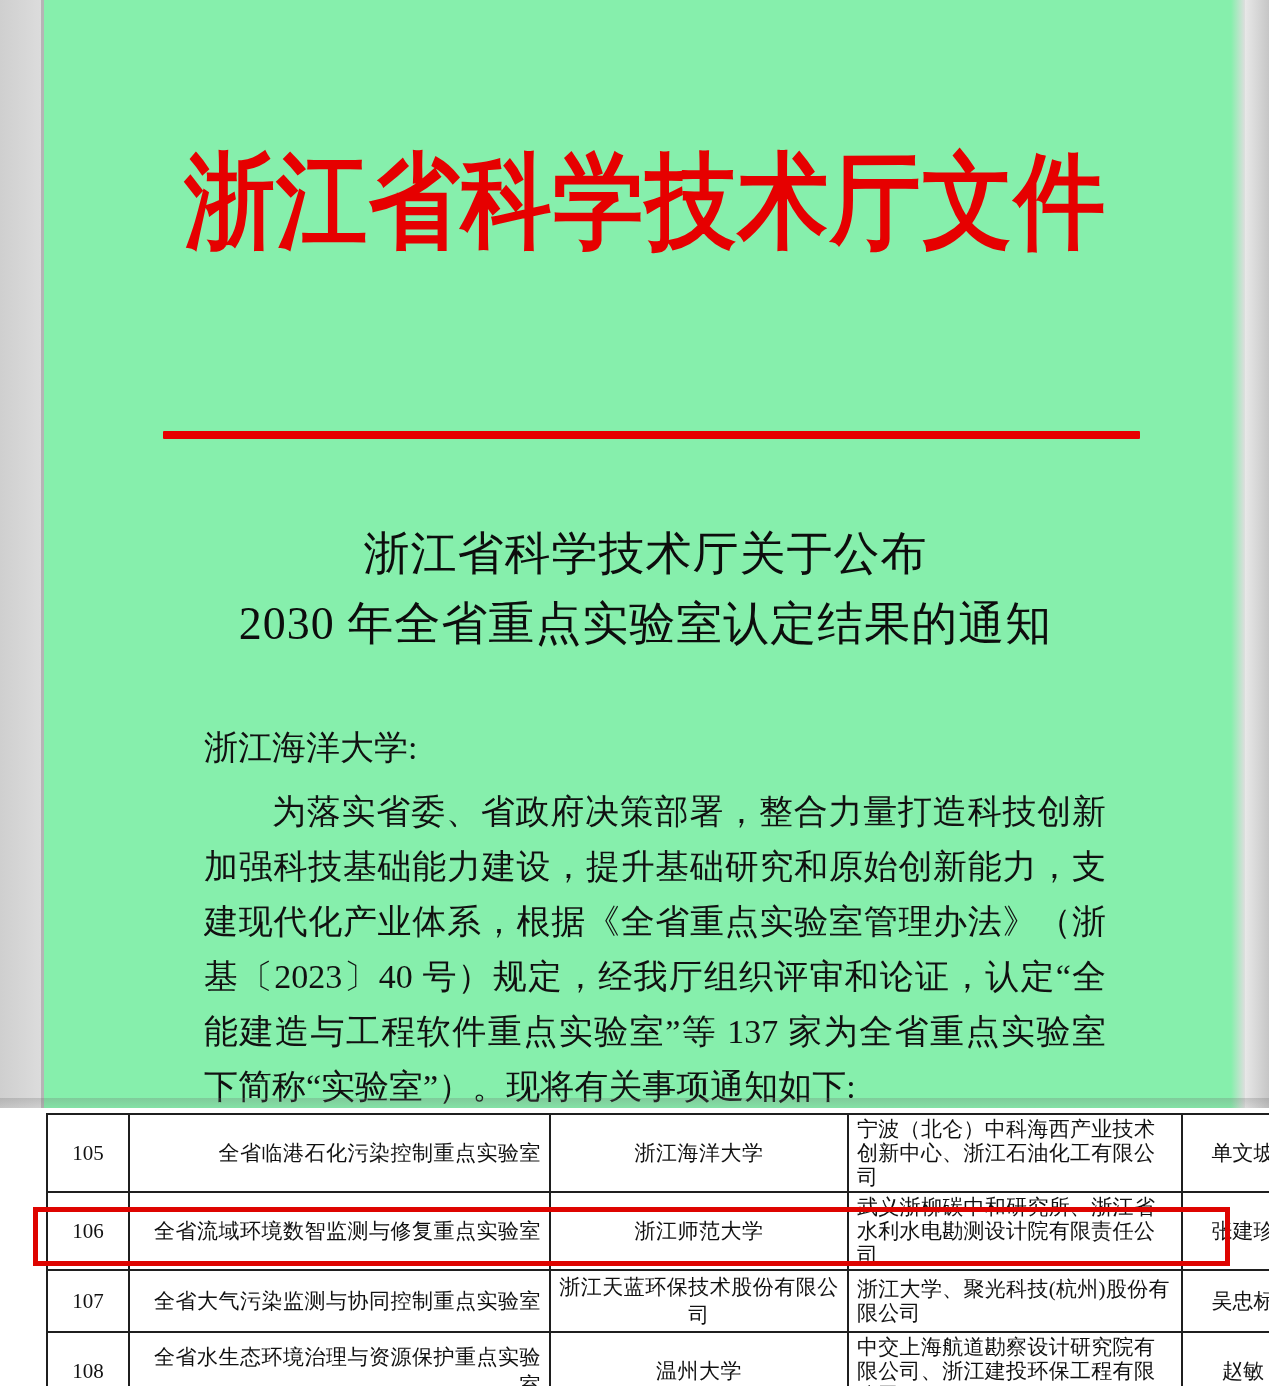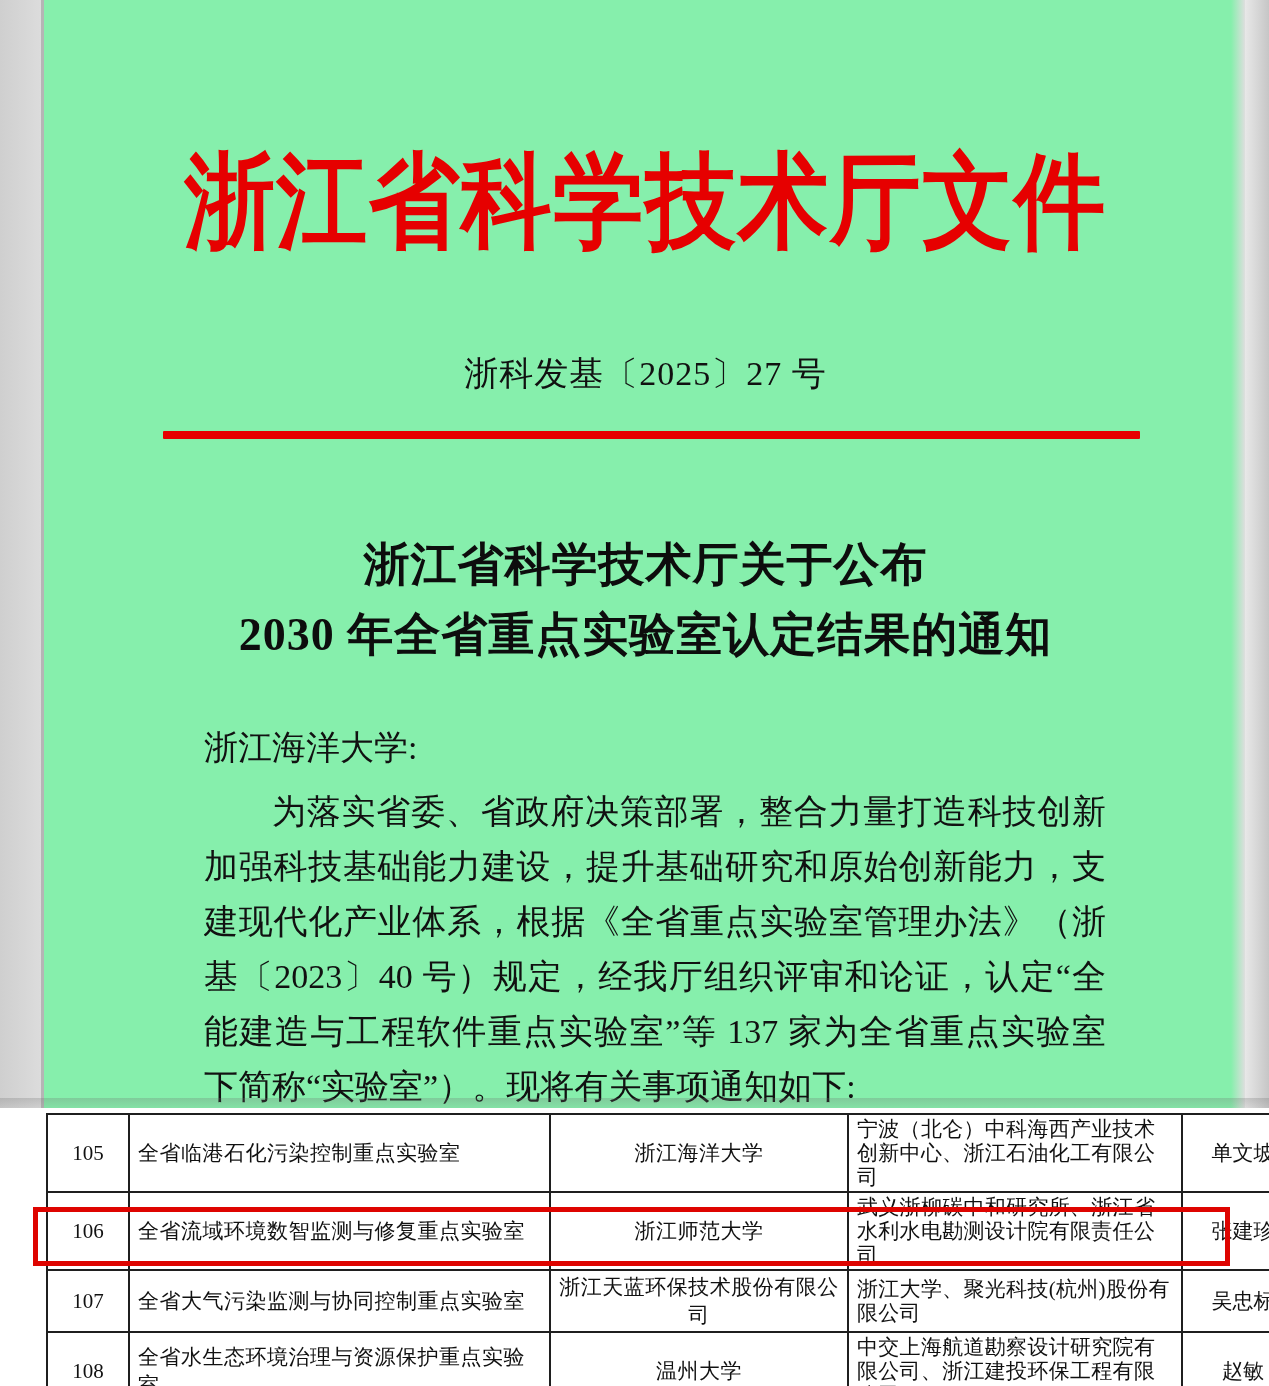--- a/index.html
+++ b/index.html
@@ -32,21 +32,21 @@
     transform:scaleX(0.87);transform-origin:50% 50%;
     line-height:120px;
   }
   .doc-number{
     top:352px;font-size:34px;color:#111;letter-spacing:1px;line-height:44px;
   }
   .red-rule{
     position:absolute;left:163px;top:431px;width:977px;height:8px;
     background:#e60000;border-radius:1px;
   }
-  .notice-line{font-weight:bold;color:#0d0d0d;white-space:nowrap;margin-top:11px;}
+  .notice-line{font-weight:normal;color:#0d0d0d;white-space:nowrap;}
   .notice-line1{top:524px;font-size:46px;line-height:60px;letter-spacing:1px;}
   .notice-line2{top:594px;font-size:46px;line-height:60px;letter-spacing:1px;}
   .salutation{
     position:absolute;left:204px;top:726px;
     font-size:34px;line-height:44px;color:#111;
   }
   .body-par{position:absolute;left:204px;top:784px;width:902px;font-size:34px;color:#111;}
   .body-line{height:55px;line-height:55px;white-space:nowrap;}
   .body-line.justified{text-align:justify;text-align-last:justify;white-space:normal;overflow:hidden;}
   .body-line.indent{text-indent:68px;}
@@ -63,41 +63,40 @@
     width:1167px;background:#fff;
   }
   table.results td{
     border:2px solid #1f1f1f;
     font-size:21px;color:#111;
     padding:2px 8px;vertical-align:middle;
     overflow:hidden;
   }
   table.results tr{height:50px;}
   td.c-no{width:64px;text-align:center;font-size:20px;padding:0;}
-  td.c-lab{width:403px;text-align:left;padding-left:14px;letter-spacing:0.5px;}
+  td.c-lab{width:403px;text-align:right;padding-left:14px;letter-spacing:0.5px;}
   td.c-inst{width:280px;text-align:center;padding-left:10px;letter-spacing:0.5px;}
   td.c-part{width:316px;text-align:left;font-size:20px;line-height:24px;padding:2px 6px;letter-spacing:0.3px;}
   td.c-dir{width:104px;text-align:center;padding:0;}
   .highlight-box{
     position:absolute;left:33px;top:1207px;width:1197px;height:59px;
     border:5px solid #de0400;box-sizing:border-box;z-index:5;
     background:transparent;
   }
 </style>
 </head>
 <body>
 
 <div class="top-page">
   <div class="edge-left"></div>
   <div class="edge-right-fade"></div>
   <div class="edge-right"></div>
 
   <div class="centered-band header-title" style="position:absolute;">浙江省科学技术厅文件</div>
 
-  <div class="centered-band doc-number" style="position:absolute;">浙科发基〔2025〕27 号</div>
 
   <div class="red-rule"></div>
 
   <div class="centered-band notice-line notice-line1" style="position:absolute;">浙江省科学技术厅关于公布</div>
 
   <div class="centered-band notice-line notice-line2" style="position:absolute;">2030 年全省重点实验室认定结果的通知</div>
 
   <div class="salutation">浙江海洋大学:</div>
 
   <div class="body-par">

